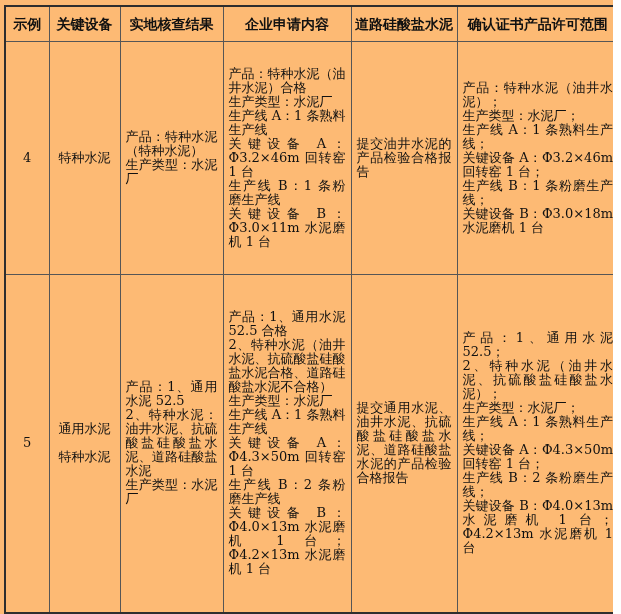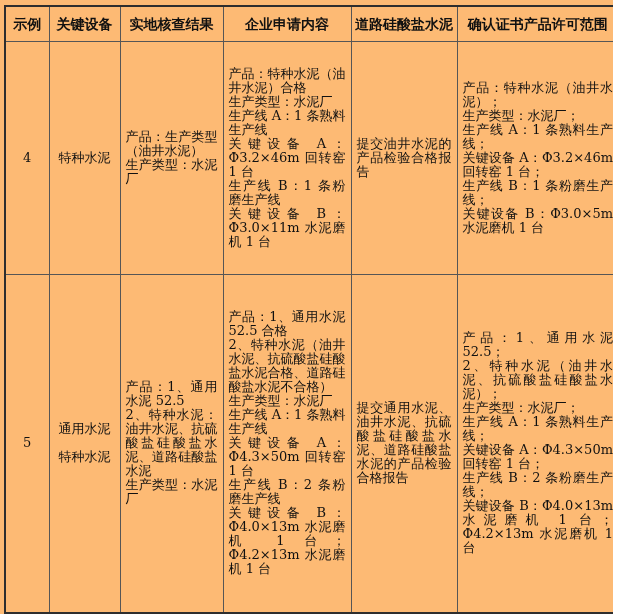--- a/index.html
+++ b/index.html
@@ -70,35 +70,35 @@
         <th>实地核查结果</th>
         <th>企业申请内容</th>
         <th>道路硅酸盐水泥</th>
         <th>确认证书产品许可范围</th>
       </tr>
     </thead>
     <tbody>
       <tr style="height:233px">
         <td class="cell-center">4</td>
         <td class="cell-center">特种水泥</td>
-        <td class="cell-text">产品：生产类型（油井水泥）
+        <td class="cell-text">产品：特种水泥（特种水泥）
 生产类型：水泥厂</td>
         <td class="cell-text">产品：特种水泥（油井水泥）合格
 生产类型：水泥厂
 生产线 A：1 条熟料生产线
 关键设备 A：Φ3.2×46m 回转窑 1 台
 生产线 B：1 条粉磨生产线
 关键设备 B：Φ3.0×11m 水泥磨机 1 台</td>
         <td class="cell-text">提交油井水泥的产品检验合格报告</td>
         <td class="cell-text">产品：特种水泥（油井水泥）；
 生产类型：水泥厂；
 生产线 A：1 条熟料生产线；
 关键设备 A：Φ3.2×46m 回转窑 1 台；
 生产线 B：1 条粉磨生产线；
-关键设备 B：Φ3.0×5m 水泥磨机 1 台</td>
+关键设备 B：Φ3.0×18m 水泥磨机 1 台</td>
       </tr>
       <tr style="height:339px">
         <td class="cell-center">5</td>
         <td class="cell-center">通用水泥
 
 特种水泥</td>
         <td class="cell-text">产品：1、通用水泥 52.5
 2、特种水泥：油井水泥、抗硫酸盐硅酸盐水泥、道路硅酸盐水泥
 生产类型：水泥厂</td>
         <td class="cell-text">产品：1、通用水泥 52.5 合格

